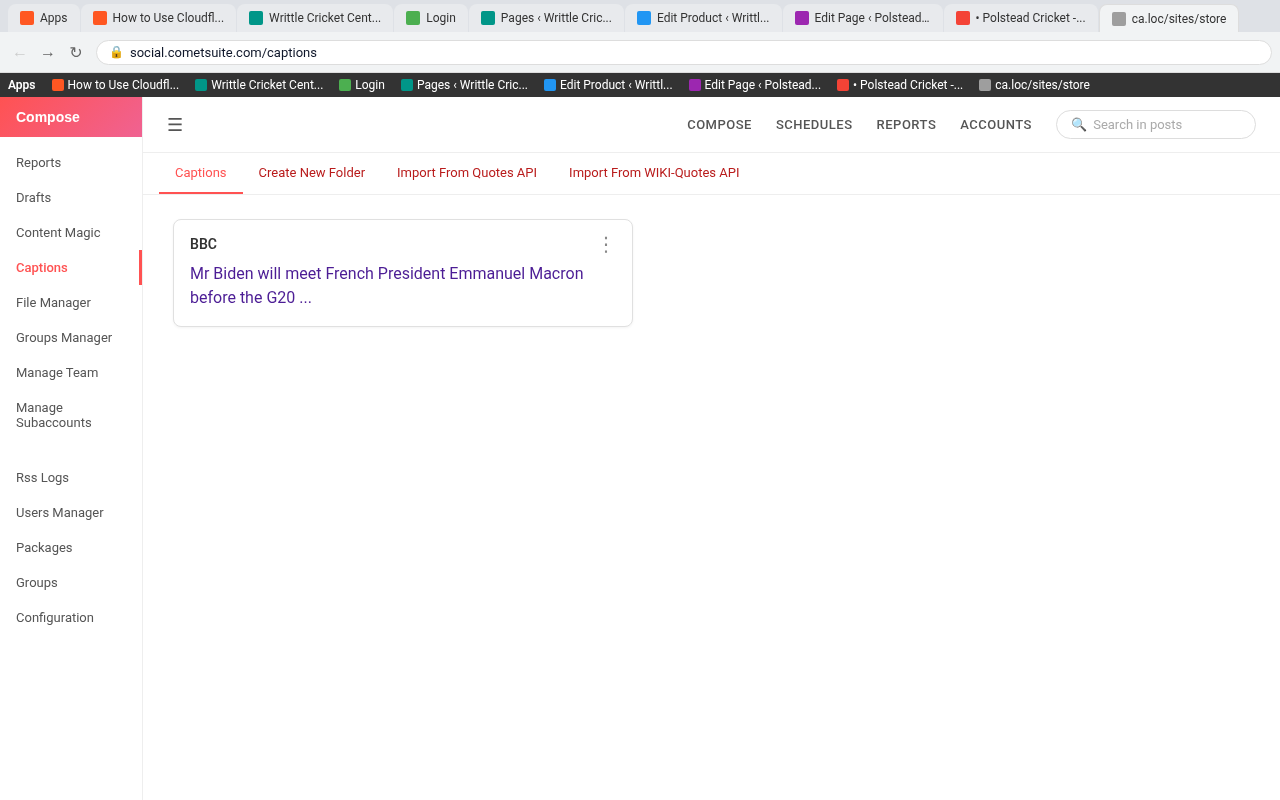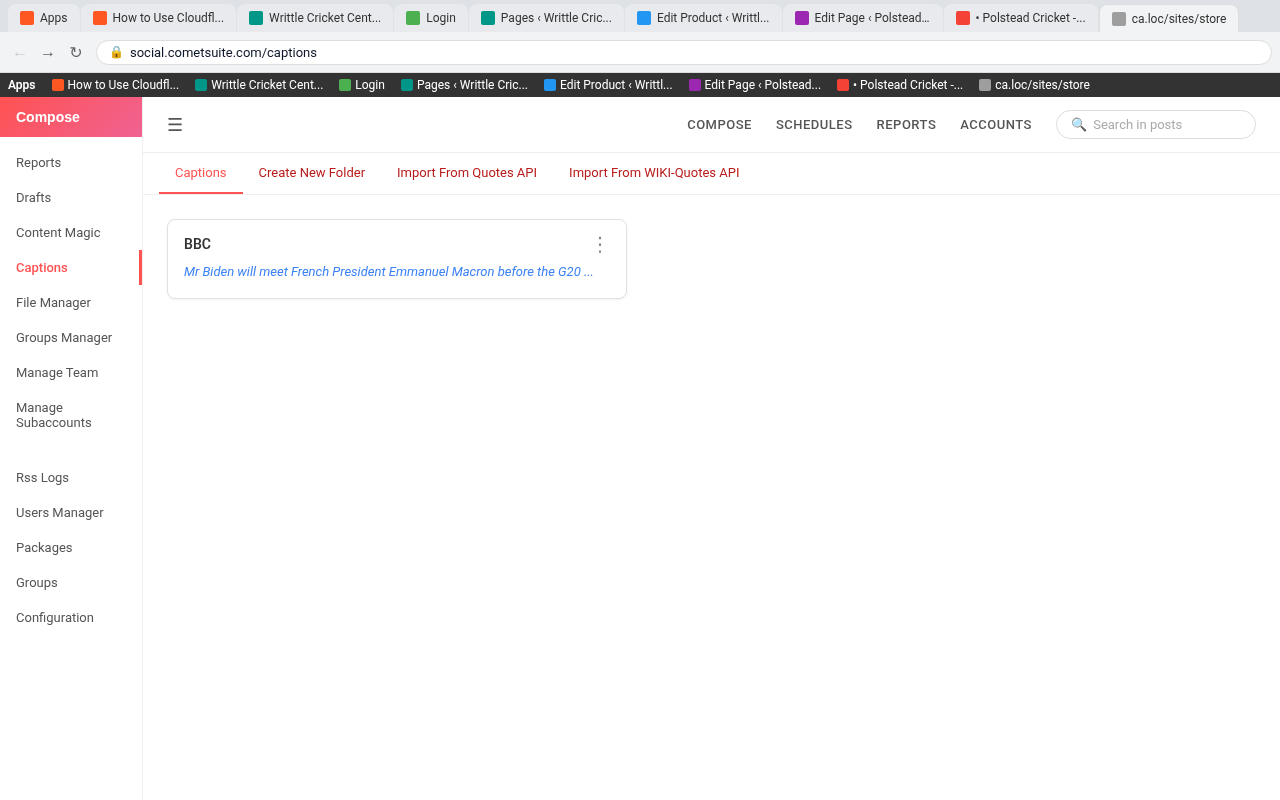--- a/index.html
+++ b/index.html
@@ -48,25 +48,25 @@
     .search-box { border: 1px solid #ddd; border-radius: 20px; padding: 6px 14px; font-size: 13px; color: #999; width: 200px; cursor: text; display: flex; align-items: center; gap: 6px; }
     .search-icon { color: #aaa; }
 
     
     .content-area { flex: 1; overflow-y: auto; padding: 0; }
     .tabs-bar { display: flex; align-items: center; border-bottom: 1px solid #eee; padding: 0 16px; }
     .tab-item { padding: 12px 16px; font-size: 13px; color: #b91c1c; cursor: pointer; border-bottom: 2px solid transparent; white-space: nowrap; }
     .tab-item.active { color: #ff5252; border-bottom: 2px solid #ff5252; background: #fff; border-radius: 4px 4px 0 0; }
 
     .cards-area { padding: 24px; display: flex; flex-wrap: wrap; gap: 16px; }
-    .caption-card { background: #fff; border: 1px solid #e0e0e0; border-radius: 8px; width: 460px; padding: 0; position: relative; box-shadow: 0 1px 3px rgba(0,0,0,0.05); }
+    .caption-card { background: #fff; border: 1px solid #e0e0e0; border-radius: 8px; width: 460px; padding: 0; position: relative; box-shadow: 0 1px 3px rgba(0,0,0,0.05); margin-left: 6px; }
     .caption-card-header { display: flex; align-items: center; justify-content: space-between; padding: 14px 16px 8px; }
     .caption-card-title { font-weight: 600; font-size: 14px; color: #333; }
     .caption-card-menu { cursor: pointer; color: #888; font-size: 20px; line-height: 1; }
-    .caption-card-body { padding: 0 16px 16px; color: #3b82f6; font-size: 13px; line-height: 1.5; font-style: italic; }
+    .caption-card-body { padding: 0 16px 16px; color: #4c1d95; font-size: 16px; line-height: 1.5; }
 
     
     .fav-orange { background: #ff5722; }
     .fav-teal { background: #009688; }
     .fav-green { background: #4caf50; }
     .fav-blue { background: #2196f3; }
     .fav-purple { background: #9c27b0; }
     .fav-red { background: #f44336; }
     .fav-gray { background: #9e9e9e; }
   </style>

